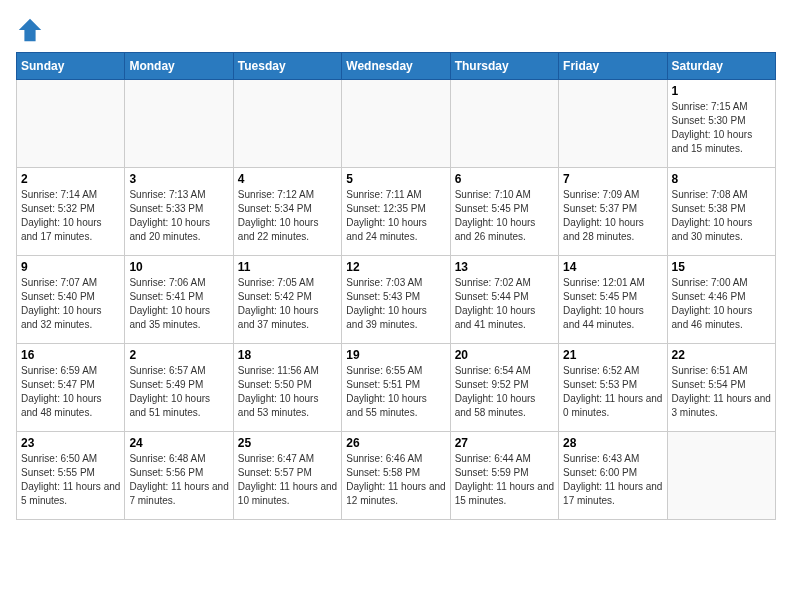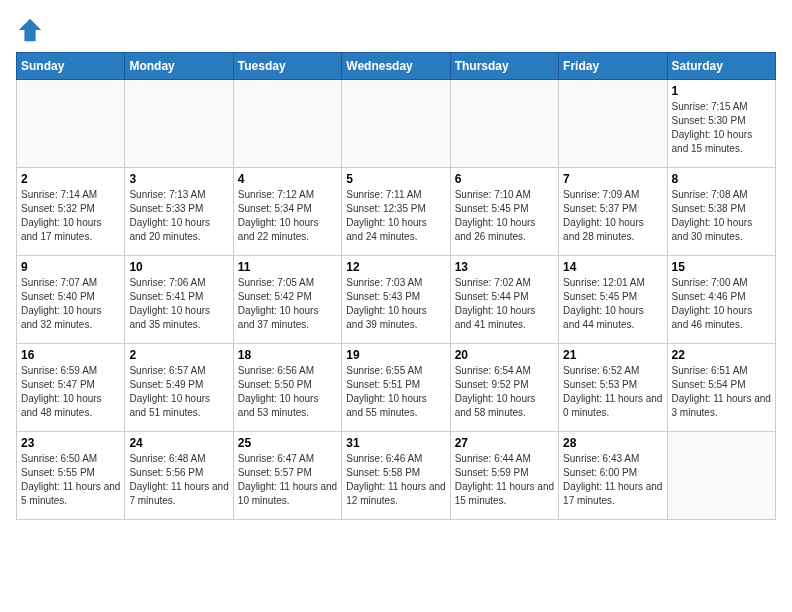--- a/index.html
+++ b/index.html
@@ -242,21 +242,21 @@
         </td>
         <td>
           <span class="day-num">2</span>
           <div class="day-info">Sunrise: 6:57 AM
 Sunset: 5:49 PM
 Daylight: 10 hours
 and 51 minutes.</div>
         </td>
         <td>
           <span class="day-num">18</span>
-          <div class="day-info">Sunrise: 6:56 AM
+          <div class="day-info">Sunrise: 11:56 AM
 Sunset: 5:50 PM
 Daylight: 10 hours
 and 53 minutes.</div>
         </td>
         <td>
           <span class="day-num">19</span>
           <div class="day-info">Sunrise: 6:55 AM
 Sunset: 5:51 PM
 Daylight: 10 hours
 and 55 minutes.</div>
@@ -299,21 +299,21 @@
 and 7 minutes.</div>
         </td>
         <td>
           <span class="day-num">25</span>
           <div class="day-info">Sunrise: 6:47 AM
 Sunset: 5:57 PM
 Daylight: 11 hours
 and 10 minutes.</div>
         </td>
         <td>
-          <span class="day-num">31</span>
+          <span class="day-num">26</span>
           <div class="day-info">Sunrise: 6:46 AM
 Sunset: 5:58 PM
 Daylight: 11 hours
 and 12 minutes.</div>
         </td>
         <td>
           <span class="day-num">27</span>
           <div class="day-info">Sunrise: 6:44 AM
 Sunset: 5:59 PM
 Daylight: 11 hours

